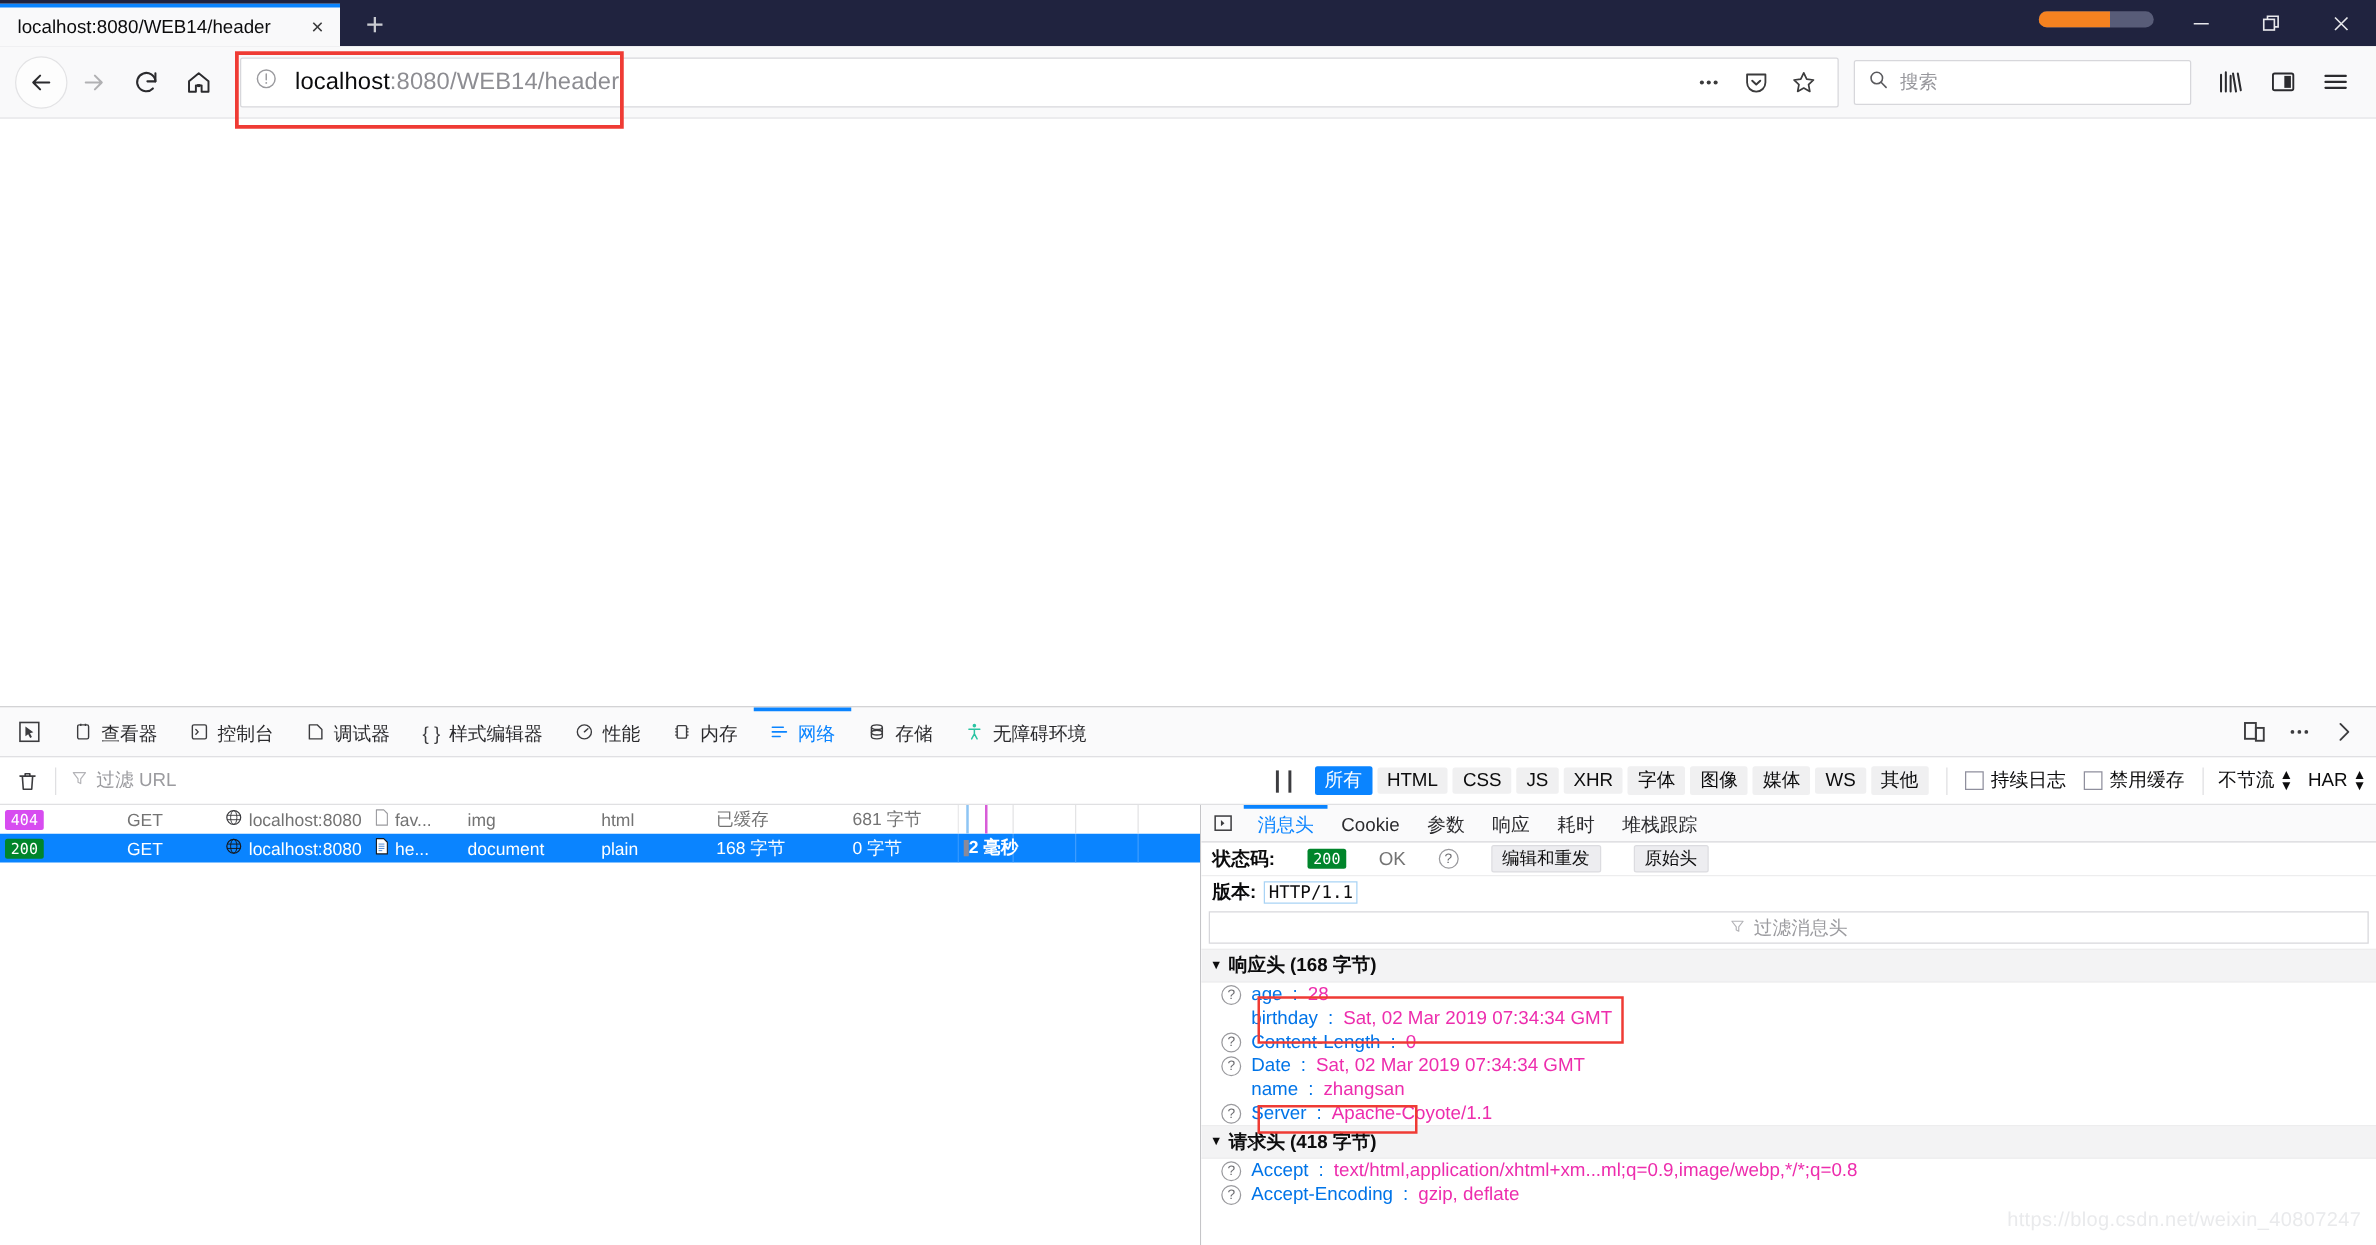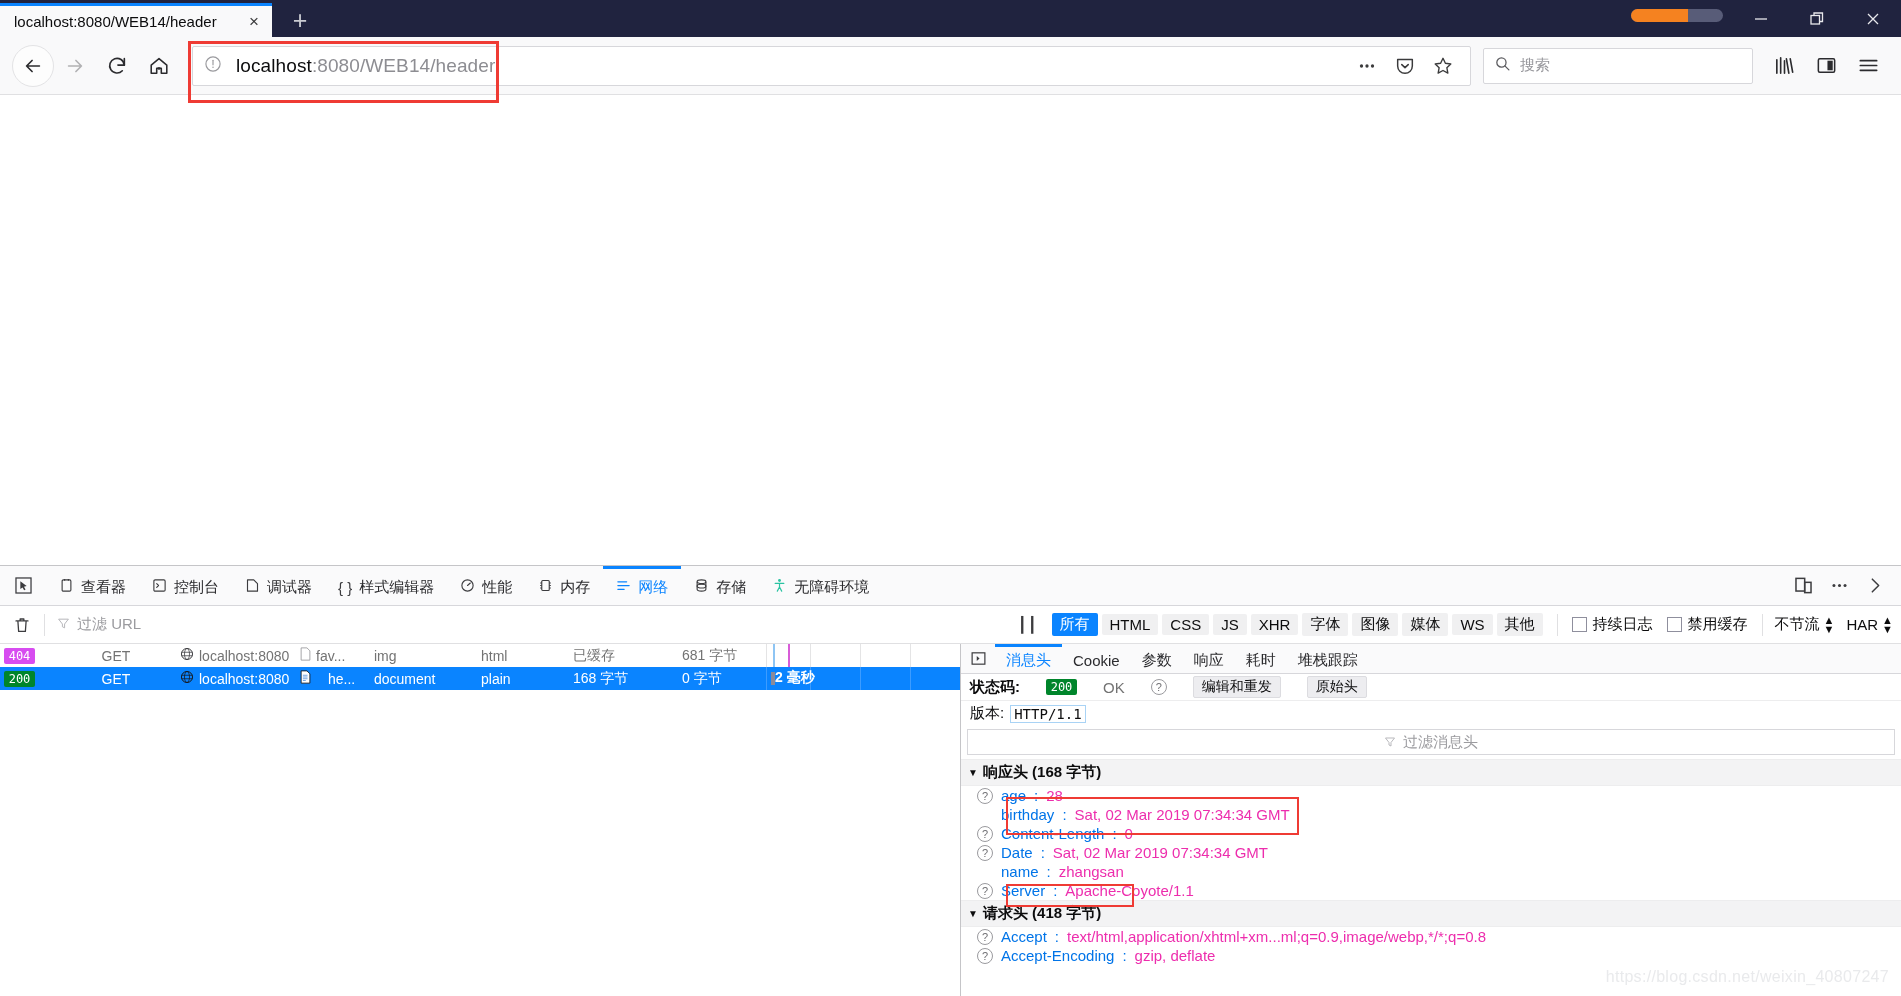--- a/index.html
+++ b/index.html
@@ -195,21 +195,21 @@
   .btn-sm {
     background: #ededf0; border: 1px solid #dcdce0; border-radius: 2px;
     padding: 1px 8px; font-size: 14px; cursor: pointer; color: #0c0c0d;
   }
   .qmark {
     width: 16px; height: 16px; border-radius: 50%; border: 1px solid #9a9a9e;
     color: #6f6f73; font-size: 11px; display: inline-flex;
     align-items: center; justify-content: center;
   }
   .det-kv { padding: 3px 9px; font-size: 15px; display: flex; align-items: center; gap: 6px; }
-  .det-kv .k { font-weight: normal; }
+  .det-kv .k { font-weight: bold; }
   .det-kv .v-mono { font-family: "DejaVu Sans Mono", monospace; font-size: 14px; }
   .ver-val {
     font-family: "DejaVu Sans Mono", monospace; font-size: 14px;
     border: 1px solid #a9d3f5; padding: 0 3px; background: #fff;
   }
   .hdr-filter {
     margin: 3px 6px 0 6px; height: 26px; border: 1px solid #d7d7db;
     display: flex; align-items: center; gap: 7px; padding: 0 9px;
     color: #9b9b9f; font-size: 15px; cursor: text; justify-content: center;
   }
@@ -549,21 +549,21 @@
           </div>
           <div class="nc center" style="width:80px">GET</div>
           <div class="nc" style="width:140px;padding-left:24px;gap:5px">
             <span><svg width="14" height="14" viewBox="0 0 24 24">
                   <circle cx="12" cy="12" r="9.5" fill="none" stroke="#16181c" stroke-width="1.7"></circle>
                   <ellipse cx="12" cy="12" rx="4.3" ry="9.5" fill="none" stroke="#16181c" stroke-width="1.3"></ellipse>
                   <path d="M2.8 9h18.4M2.8 15h18.4" stroke="#16181c" stroke-width="1.3"></path>
                 </svg></span>
             <span>localhost:8080</span>
           </div>
-          <div class="nc" style="width:76px;gap:16px;padding-left:3px">
+          <div class="nc" style="width:76px;gap:4px;padding-left:3px">
             <span><svg width="13" height="14" viewBox="0 0 20 24">
                   <path d="M2.5 1.5h10l5 5v16h-15z" fill="#fff" stroke="#16181c" stroke-width="1.5" stroke-linejoin="round"></path>
                   <path d="M5.5 9h8M5.5 12h8M5.5 15h8M5.5 18h5" stroke="#3c7fd4" stroke-width="1.2"></path>
                 </svg></span>
             <span>he...</span>
           </div>
           <div class="nc" style="width:103px;padding-left:2px">document</div>
           <div class="nc" style="width:84px;padding-left:6px">plain</div>
           <div class="nc" style="width:113px;padding-left:14px">168 字节</div>
           <div class="nc" style="width:94px;padding-left:10px">0 字节</div>

